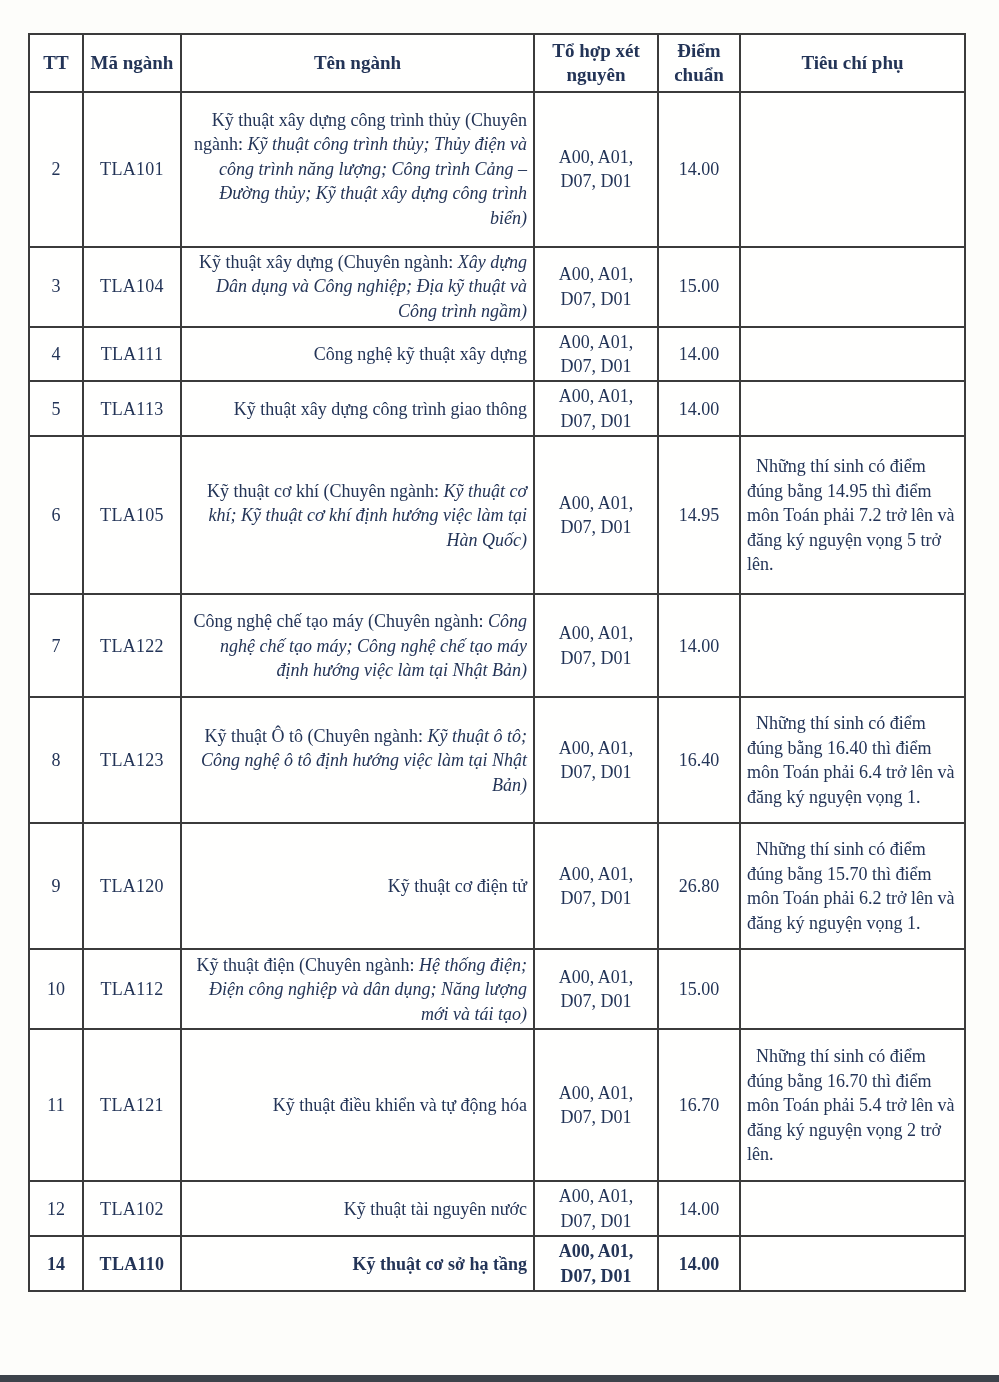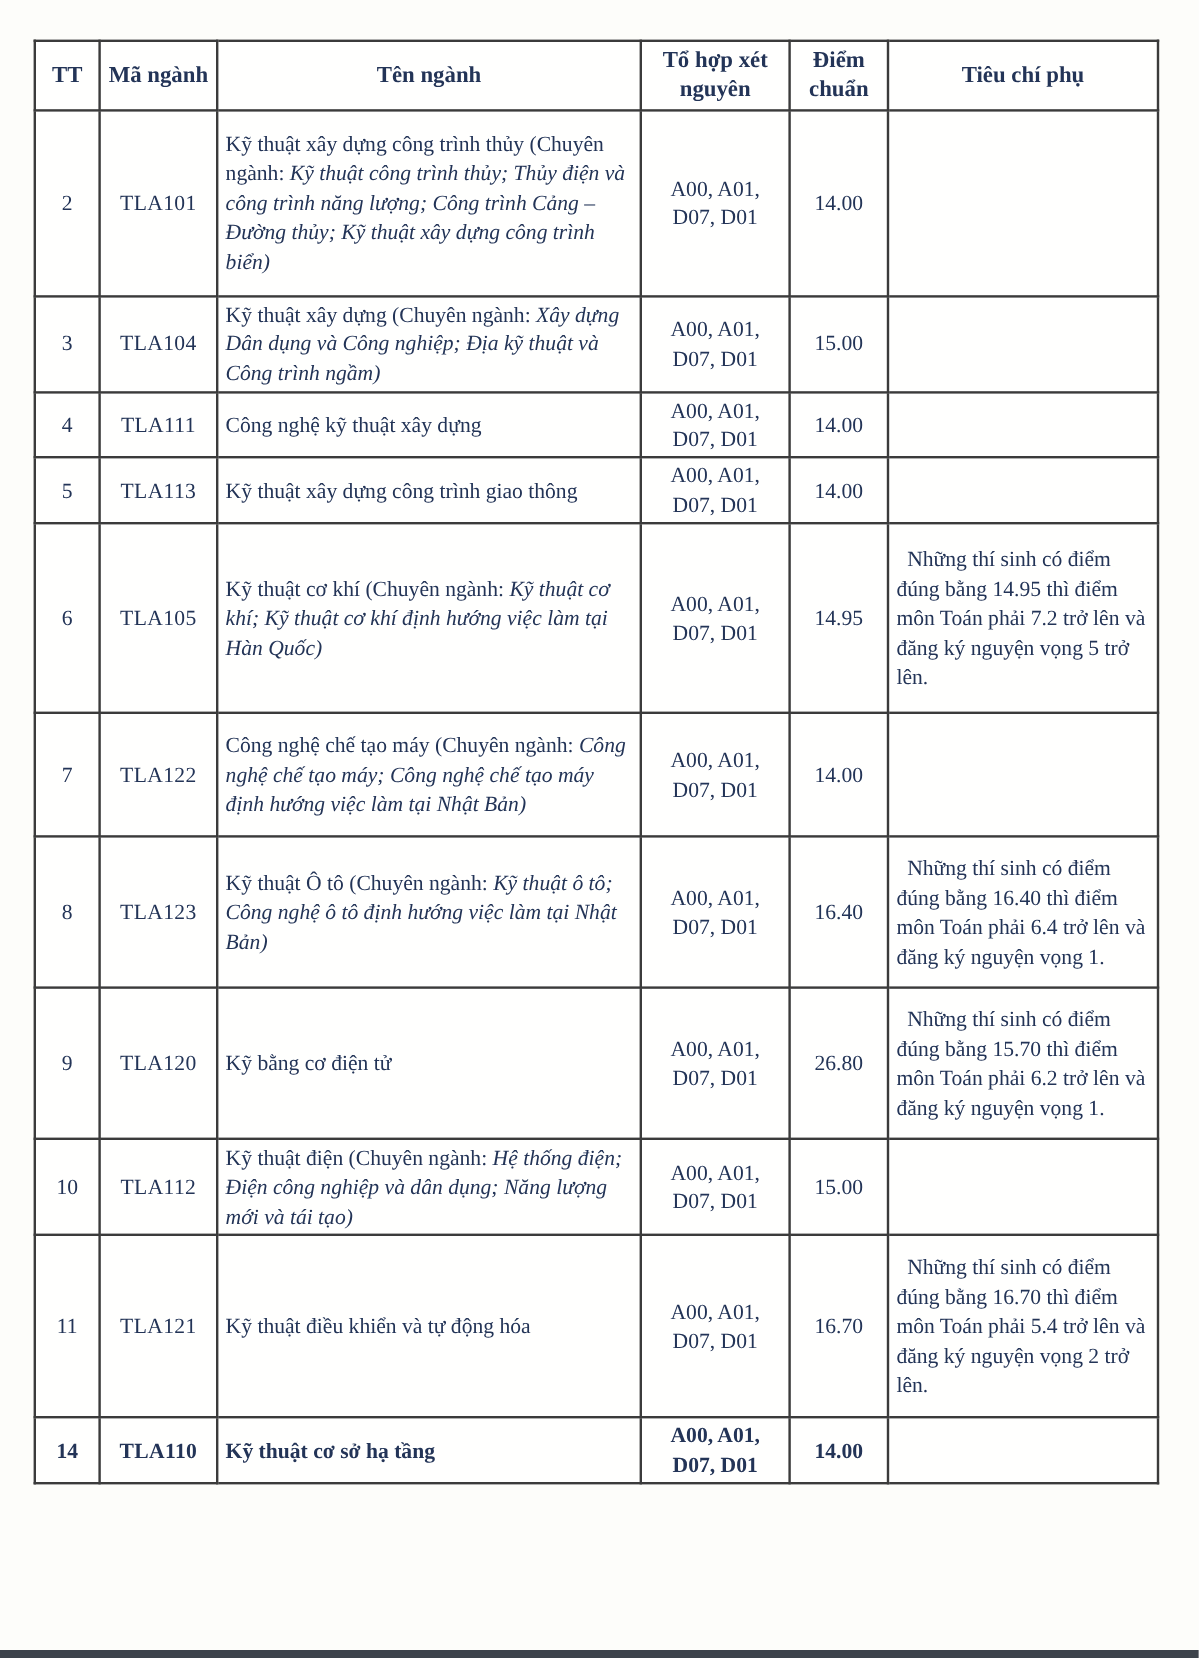--- a/index.html
+++ b/index.html
@@ -40,21 +40,21 @@
     font-weight: bold;
     text-align: center;
     line-height: 1.25;
     padding: 4px 4px;
   }
   td.c-tt, td.c-code, td.c-groups, td.c-score {
     text-align: center;
   }
   td.c-code { letter-spacing: 0.3px; }
   td.c-name {
-    text-align: left;
+    text-align: right;
     padding-left: 8px;
     padding-right: 6px;
   }
   td.c-groups {
     white-space: pre-line;
   }
   td.c-note {
     vertical-align: top;
     text-indent: 9px;
     padding: 1px 7px 2px 7px;
@@ -153,21 +153,21 @@
           <td class="c-code">TLA123</td>
           <td class="c-name"><span>Kỹ thuật Ô tô (Chuyên ngành: </span><i>Kỹ thuật ô tô; Công nghệ ô tô định hướng việc làm tại Nhật Bản)</i></td>
           <td class="c-groups">A00, A01,
 D07, D01</td>
           <td class="c-score">16.40</td>
           <td class="c-note">Những thí sinh có điểm đúng bằng 16.40 thì điểm môn Toán phải 6.4 trở lên và đăng ký nguyện vọng 1.</td>
         </tr>
         <tr style="height: 126px;">
           <td class="c-tt">9</td>
           <td class="c-code">TLA120</td>
-          <td class="c-name"><span>Kỹ bằng cơ điện tử</span><i></i></td>
+          <td class="c-name"><span>Kỹ thuật cơ điện tử</span><i></i></td>
           <td class="c-groups">A00, A01,
 D07, D01</td>
           <td class="c-score">26.80</td>
           <td class="c-note">Những thí sinh có điểm đúng bằng 15.70 thì điểm môn Toán phải 6.2 trở lên và đăng ký nguyện vọng 1.</td>
         </tr>
         <tr style="height: 80px;">
           <td class="c-tt">10</td>
           <td class="c-code">TLA112</td>
           <td class="c-name"><span>Kỹ thuật điện (Chuyên ngành: </span><i>Hệ thống điện; Điện công nghiệp và dân dụng; Năng lượng mới và tái tạo)</i></td>
           <td class="c-groups">A00, A01,
@@ -177,20 +177,29 @@
         </tr>
         <tr style="height: 152px;">
           <td class="c-tt">11</td>
           <td class="c-code">TLA121</td>
           <td class="c-name"><span>Kỹ thuật điều khiển và tự động hóa</span><i></i></td>
           <td class="c-groups">A00, A01,
 D07, D01</td>
           <td class="c-score">16.70</td>
           <td class="c-note">Những thí sinh có điểm đúng bằng 16.70 thì điểm môn Toán phải 5.4 trở lên và đăng ký nguyện vọng 2 trở lên.</td>
         </tr>
+        <tr style="height: 52px;">
+          <td class="c-tt">12</td>
+          <td class="c-code">TLA102</td>
+          <td class="c-name"><span>Kỹ thuật tài nguyên nước</span><i></i></td>
+          <td class="c-groups">A00, A01,
+D07, D01</td>
+          <td class="c-score">14.00</td>
+          <td class="c-note"></td>
+        </tr>
         <tr style="height: 50px; font-weight: bold;">
           <td class="c-tt">14</td>
           <td class="c-code">TLA110</td>
           <td class="c-name"><span>Kỹ thuật cơ sở hạ tầng</span><i></i></td>
           <td class="c-groups">A00, A01,
 D07, D01</td>
           <td class="c-score">14.00</td>
           <td class="c-note"></td>
         </tr>
       </tbody>

